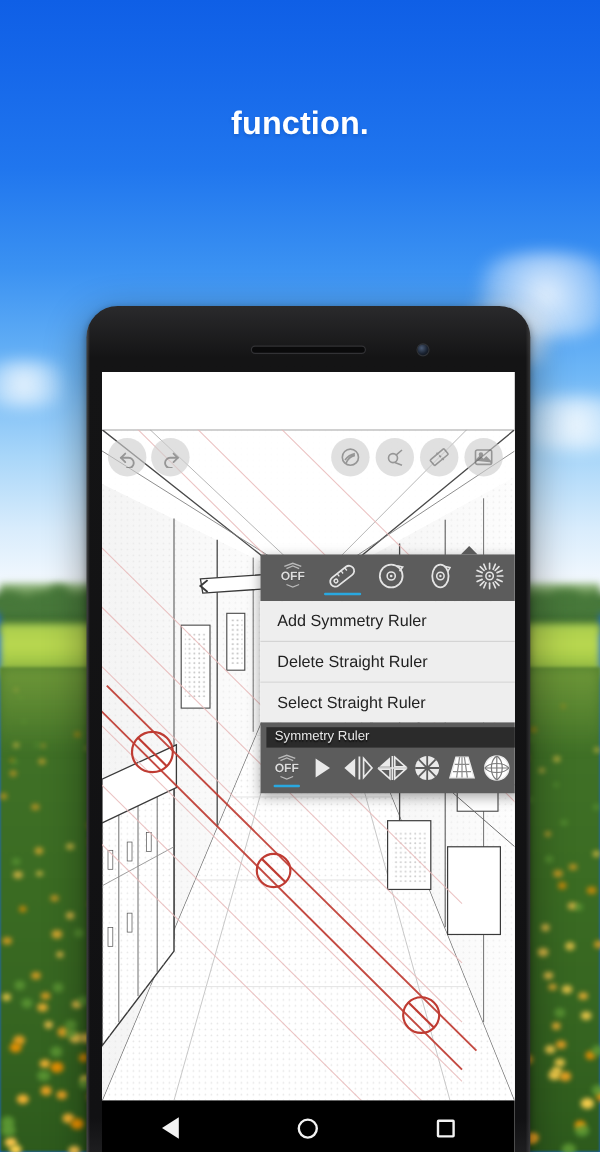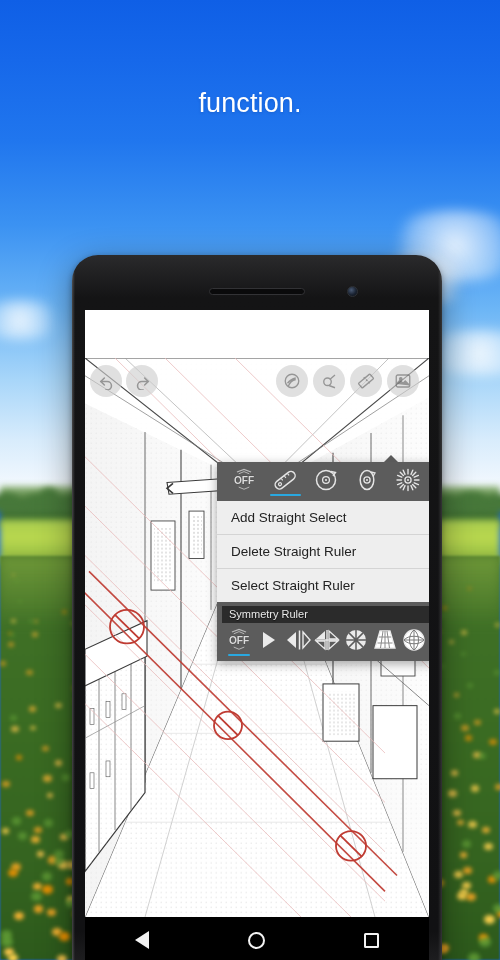--- a/index.html
+++ b/index.html
@@ -59,21 +59,21 @@
   .headline {
     position:absolute; left:0; right:0; top:72px;
     text-align:center; z-index:6;
   }
   .headline h1 {
     font-size:42px; font-weight:bold; color:#ffffff;
     letter-spacing:-0.4px; line-height:1;
     text-shadow:0 1px 3px rgba(0,40,110,0.25);
   }
   .headline h2 {
-    margin-top:16px; font-size:27px; font-weight:normal;
+    margin-top:16px; font-size:27px; font-weight:bold;
     color:#ffffff; letter-spacing:0.1px;
     text-shadow:0 1px 3px rgba(0,40,110,0.22);
   }
 
   
   .phone {
     position:absolute; left:72px; top:255px;
     width:370px; height:720px;
     background:linear-gradient(to bottom,#2a2a2c 0%, #141415 6%, #111113 94%, #242426 100%);
     border-radius:26px 26px 6px 6px;
@@ -864,21 +864,21 @@
                 <circle cx="14" cy="12" r="3.1" fill="none" stroke="#e4e4e4" stroke-width="1.3"></circle>
                 <circle cx="14" cy="12" r="1" fill="#e4e4e4"></circle>
               </svg>
             </span>
             <span class="under"></span>
           </div>
         </div>
       </div>
 
       <div class="menu">
-        <div class="menu-item">Add Straight Select</div>
+        <div class="menu-item">Add Symmetry Ruler</div>
         <div class="menu-item">Delete Straight Ruler</div>
         <div class="menu-item">Select Straight Ruler</div>
       </div>
 
       <div class="sect">
         <div class="sect-title">Symmetry Ruler</div>
         <div class="iconrow">
 
           <div class="iconcell active">
             <span class="glyph">

